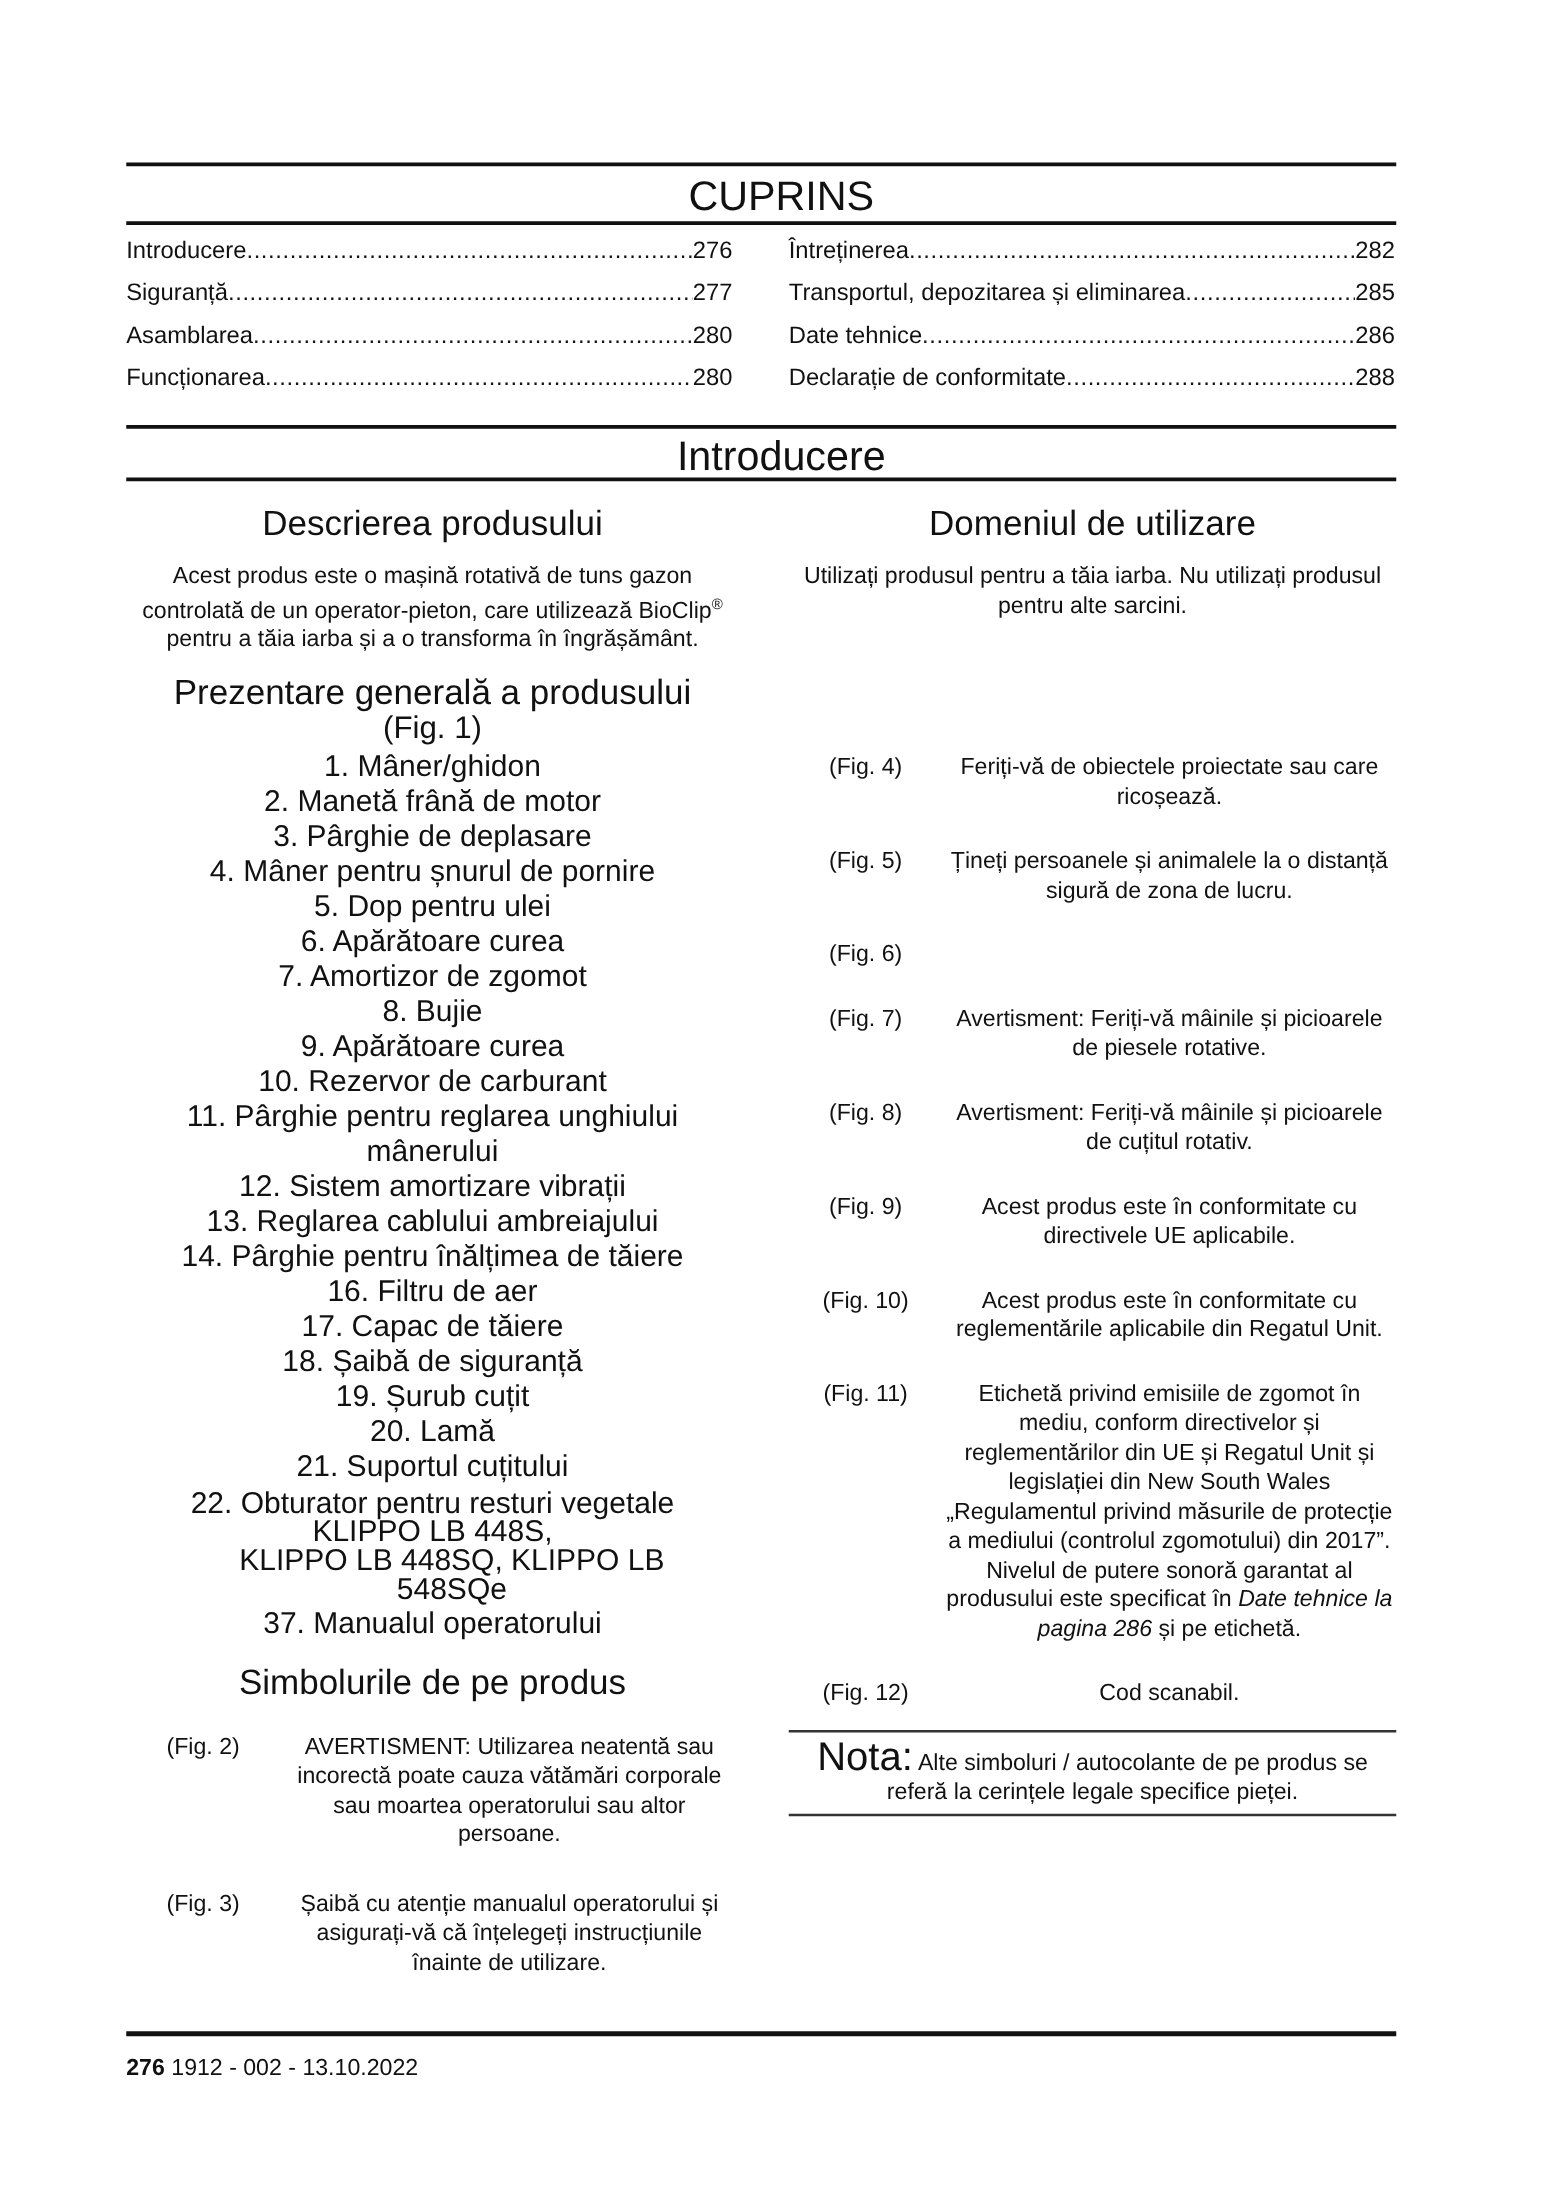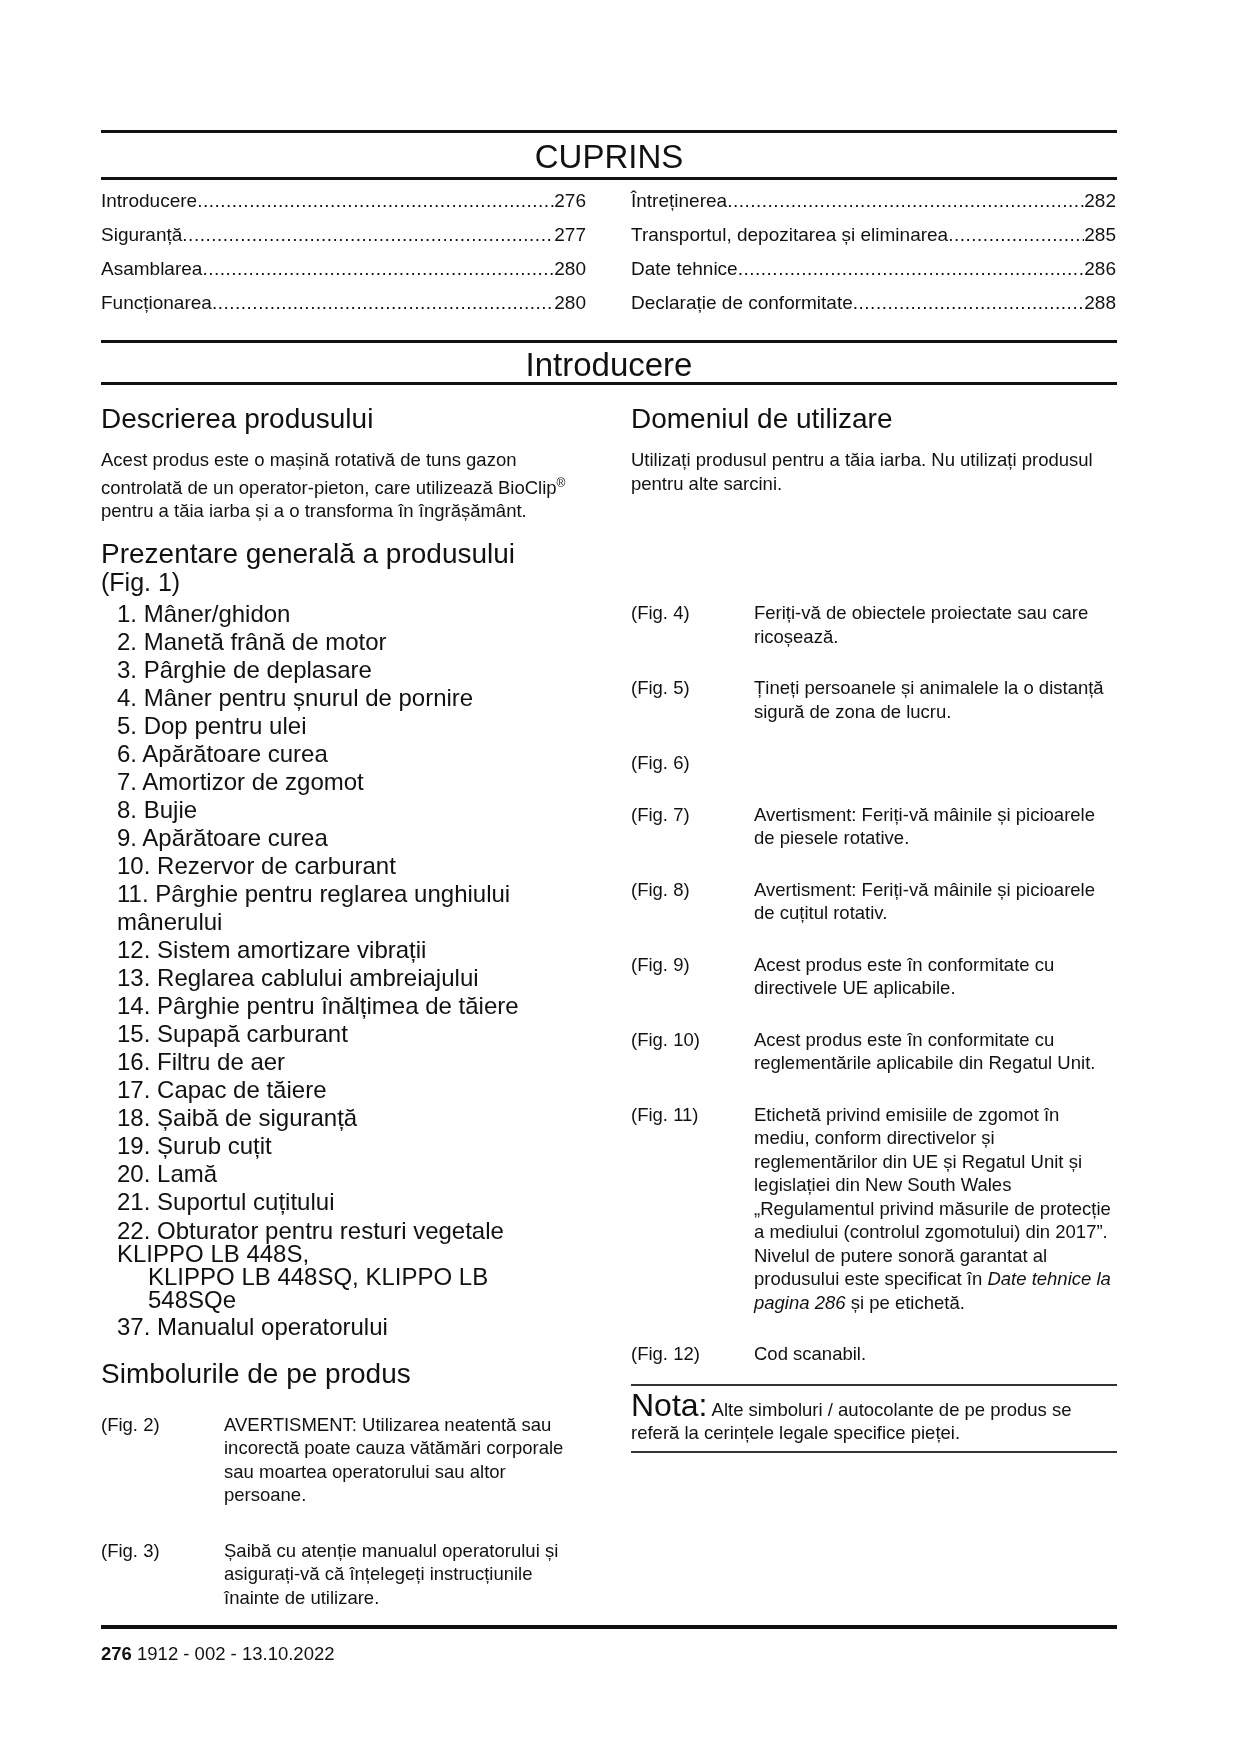--- a/index.html
+++ b/index.html
@@ -1,28 +1,28 @@
 <!DOCTYPE html>
 <html><head>
   <meta charset="utf-8">
   <style>
     html, body { margin: 0; padding: 0; background: #ffffff; }
     body { width: 1241px; height: 1754px; position: relative; overflow: hidden;
            font-family: "Liberation Sans", sans-serif; color: #111111; }
     .page { position: absolute; left: 101px; top: 0; width: 1016px; height: 1754px; }
     .rule { position: absolute; left: 0; width: 1016px; height: 3px; background: #111; }
-    .title { position: absolute; left: 0; width: 1016px; text-align: center;
+    .title { position: absolute; left: 16px; width: 1016px; text-align: center;
              font-size: 33px; line-height: 40px; }
     .toc-col { position: absolute; width: 485px; }
     .toc-row { display: flex; align-items: baseline; font-size: 19px; height: 34px; line-height: 22px; }
     .toc-row .lbl { white-space: nowrap; }
     .toc-row .dots { flex: 1; overflow: hidden; white-space: nowrap; letter-spacing: 0.5px; }
     .toc-row .dots::after { content: "........................................................................................................................................................................................"; }
     .toc-row .pg { white-space: nowrap; }
-    .col { position: absolute; }
+    .col { position: absolute; text-align: center; }
     h2 { font-weight: normal; font-size: 28px; line-height: 34px; margin: 0; }
     .para { font-size: 18.5px; line-height: 23.5px; margin: 0; }
     .fig-ref { font-size: 25px; line-height: 23px; }
     ol.parts { list-style: none; margin: 16px; padding: 0; font-size: 24px; }
     ol.parts li { line-height: 28px; }
     ol.parts li .num { display: inline-block; }
     ol.parts li.wrap { line-height: 23px; padding: 3px 0 2px 0; }
     ol.parts li.wrap .cont { display: block; padding-left: 31px; }
     .sym { display: flex; font-size: 18.5px; line-height: 23.5px; }
     .sym .f { width: 123px; flex: none; }
@@ -107,21 +107,20 @@
       <li><span class="num">5.</span> <span>Dop pentru ulei</span></li>
       <li><span class="num">6.</span> <span>Apărătoare curea</span></li>
       <li><span class="num">7.</span> <span>Amortizor de zgomot</span></li>
       <li><span class="num">8.</span> <span>Bujie</span></li>
       <li><span class="num">9.</span> <span>Apărătoare curea</span></li>
       <li><span class="num">10.</span> <span>Rezervor de carburant</span></li>
       <li><span class="num">11.</span> <span>Pârghie pentru reglarea unghiului mânerului</span></li>
       <li><span class="num">12.</span> <span>Sistem amortizare vibrații</span></li>
       <li><span class="num">13.</span> <span>Reglarea cablului ambreiajului</span></li>
       <li><span class="num">14.</span> <span>Pârghie pentru înălțimea de tăiere</span></li>
-      <li><span class="num">15.</span> <span>Supapă carburant</span></li>
       <li><span class="num">16.</span> <span>Filtru de aer</span></li>
       <li><span class="num">17.</span> <span>Capac de tăiere</span></li>
       <li><span class="num">18.</span> <span>Șaibă de siguranță</span></li>
       <li><span class="num">19.</span> <span>Șurub cuțit</span></li>
       <li><span class="num">20.</span> <span>Lamă</span></li>
       <li><span class="num">21.</span> <span>Suportul cuțitului</span></li>
       <li class="wrap"><span class="num">22.</span> <span>Obturator pentru resturi vegetale KLIPPO LB 448S,</span><span class="cont">KLIPPO LB 448SQ, KLIPPO LB 548SQe</span></li>
       <li><span class="num">37.</span> <span>Manualul operatorului</span></li>
     </ol>
 

